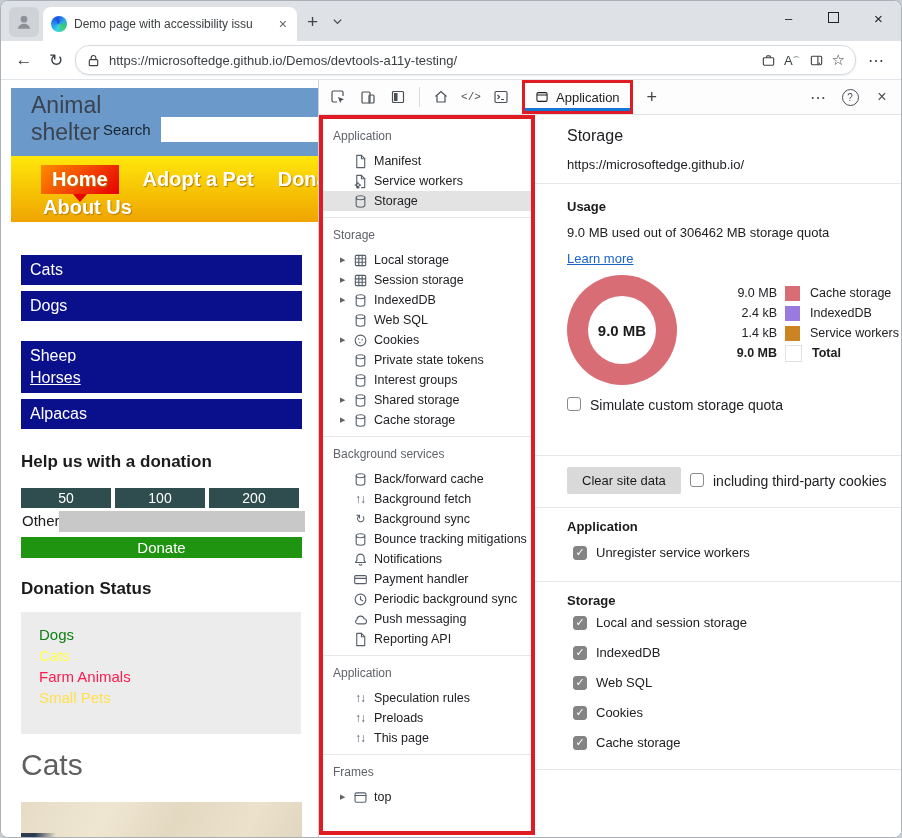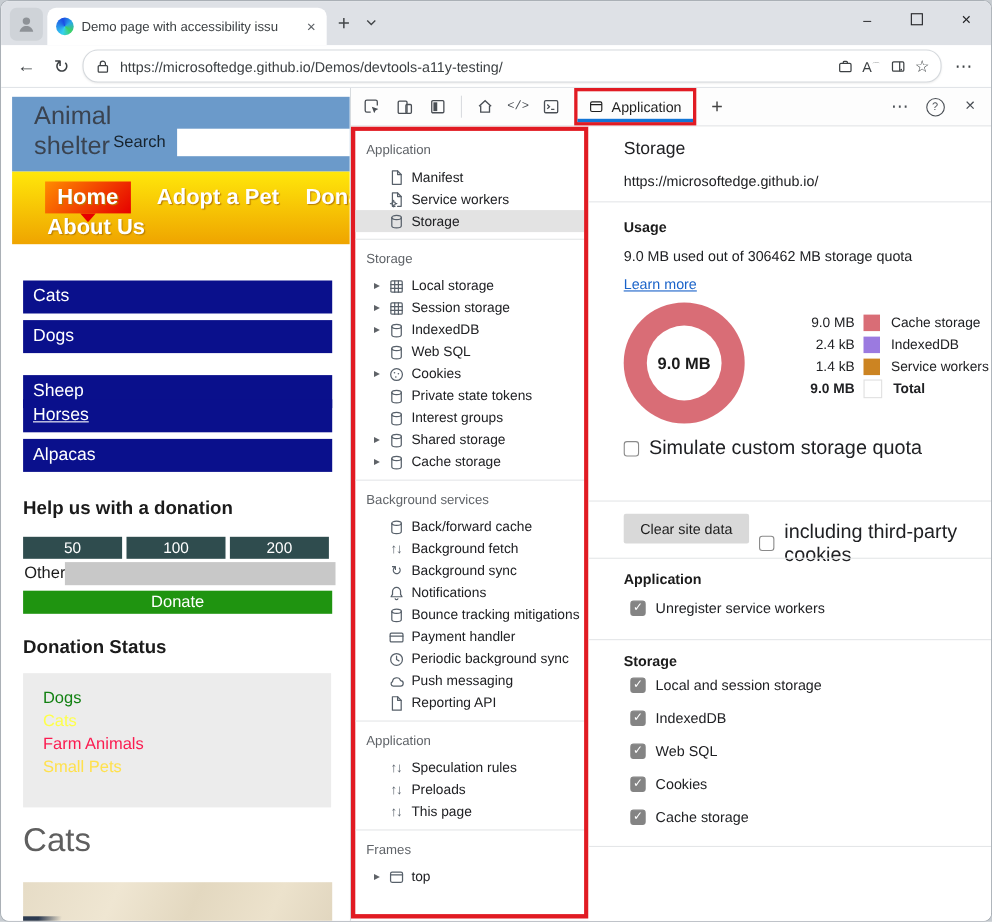--- a/index.html
+++ b/index.html
@@ -88,21 +88,21 @@
   .donut{position:absolute;left:32px;top:160px;width:110px;height:110px;border-radius:50%;}
   .donut-hole{position:absolute;left:21px;top:21px;width:68px;height:68px;border-radius:50%;background:#fff;display:flex;align-items:center;justify-content:center;font-size:15px;font-weight:bold;color:#1b1b1b;}
   .legend{position:absolute;left:170px;top:168px;}
   .legend-row{display:flex;align-items:center;height:20px;}
   .legend-val{width:72px;text-align:right;font-size:12.5px;color:#202124;}
   .legend-swatch{width:15px;height:15px;margin:0 10px 0 8px;flex:0 0 auto;}
   .legend-label{font-size:12.5px;color:#202124;white-space:nowrap;}
   .legend-row.bold .legend-val,.legend-row.bold .legend-label{font-weight:bold;}
   .cb{width:14px;height:14px;border:1px solid #8a8a8a;border-radius:3px;background:#fff;box-sizing:border-box;flex:0 0 auto;}
   .cb.checked{background:#848484;border-color:#848484;color:#fff;display:flex;align-items:center;justify-content:center;font-size:11px;line-height:1;}
-  .cb-row{position:absolute;display:flex;align-items:center;gap:9px;font-size:18px;color:#202124;}
+  .cb-row{position:absolute;display:flex;gap:9px;font-size:14px;color:#202124;}
   .rp-heading{position:absolute;left:32px;font-size:13px;font-weight:bold;color:#1b1b1b;}
   .clear-btn{position:absolute;left:32px;top:352px;height:27px;padding:0 15px;background:#d9d9d9;border:none;border-radius:2px;font-size:13px;color:#1b1b1b;font-family:"Liberation Sans",sans-serif;}
   .check-list-row{display:flex;align-items:center;gap:9px;font-size:13px;color:#202124;position:absolute;left:38px;}
 </style>
 </head>
 <body>
 
 <div class="window">
 
   <div class="titlebar">
@@ -409,35 +409,35 @@
                 <span class="exp"></span>
                 <span class="ico">
                   <span class="tglyph">↻</span>
                 </span>
                 <span class="tree-label">Background sync</span>
               </div>
               <div class="tree-item">
                 <span class="exp"></span>
                 <span class="ico">
                   <svg viewBox="0 0 16 16" fill="none" stroke="#57606a" stroke-width="1.2" stroke-linecap="round" stroke-linejoin="round">
+                    <ellipse cx="8" cy="4" rx="4.6" ry="2.1"></ellipse>
+                    <path d="M3.4 4v8c0 1.2 2.1 2.1 4.6 2.1s4.6-.9 4.6-2.1V4"></path>
+                  </svg>
+                </span>
+                <span class="tree-label">Bounce tracking mitigations</span>
+              </div>
+              <div class="tree-item">
+                <span class="exp"></span>
+                <span class="ico">
+                  <svg viewBox="0 0 16 16" fill="none" stroke="#57606a" stroke-width="1.2" stroke-linecap="round" stroke-linejoin="round">
                     <path d="M8 2.2a3.9 3.9 0 0 1 3.9 3.9v2.8l1.4 2.3H2.7l1.4-2.3V6.1A3.9 3.9 0 0 1 8 2.2z"></path>
                     <path d="M6.7 13.2a1.4 1.4 0 0 0 2.6 0"></path>
                   </svg>
                 </span>
                 <span class="tree-label">Notifications</span>
-              </div>
-              <div class="tree-item">
-                <span class="exp"></span>
-                <span class="ico">
-                  <svg viewBox="0 0 16 16" fill="none" stroke="#57606a" stroke-width="1.2" stroke-linecap="round" stroke-linejoin="round">
-                    <ellipse cx="8" cy="4" rx="4.6" ry="2.1"></ellipse>
-                    <path d="M3.4 4v8c0 1.2 2.1 2.1 4.6 2.1s4.6-.9 4.6-2.1V4"></path>
-                  </svg>
-                </span>
-                <span class="tree-label">Bounce tracking mitigations</span>
               </div>
               <div class="tree-item">
                 <span class="exp"></span>
                 <span class="ico">
                   <svg viewBox="0 0 16 16" fill="none" stroke="#57606a" stroke-width="1.2" stroke-linecap="round" stroke-linejoin="round">
                     <rect x="1.8" y="3.8" width="12.4" height="8.6" rx="1.2"></rect>
                     <path d="M1.8 6.8h12.4"></path>
                   </svg>
                 </span>
                 <span class="tree-label">Payment handler</span>

